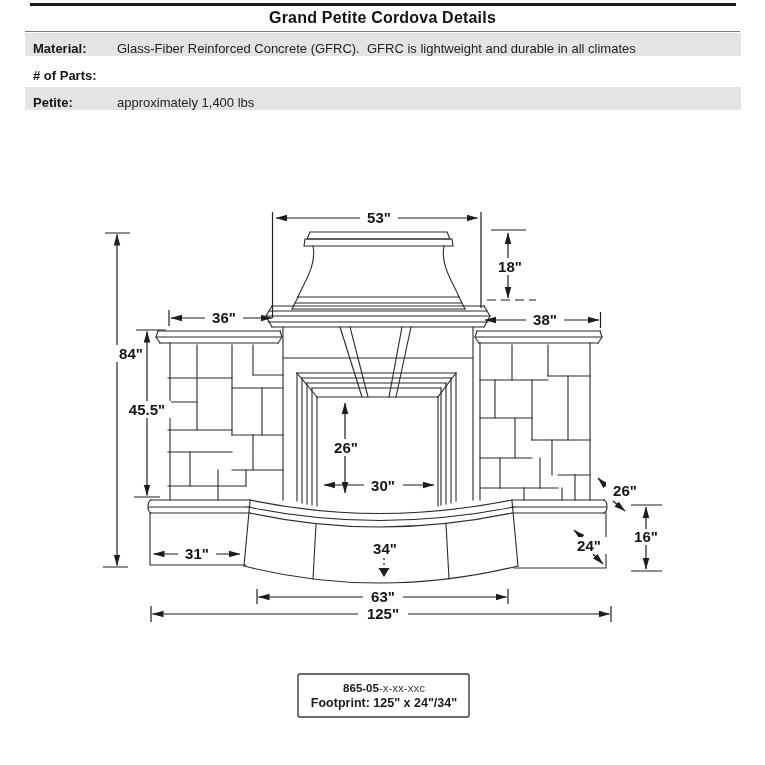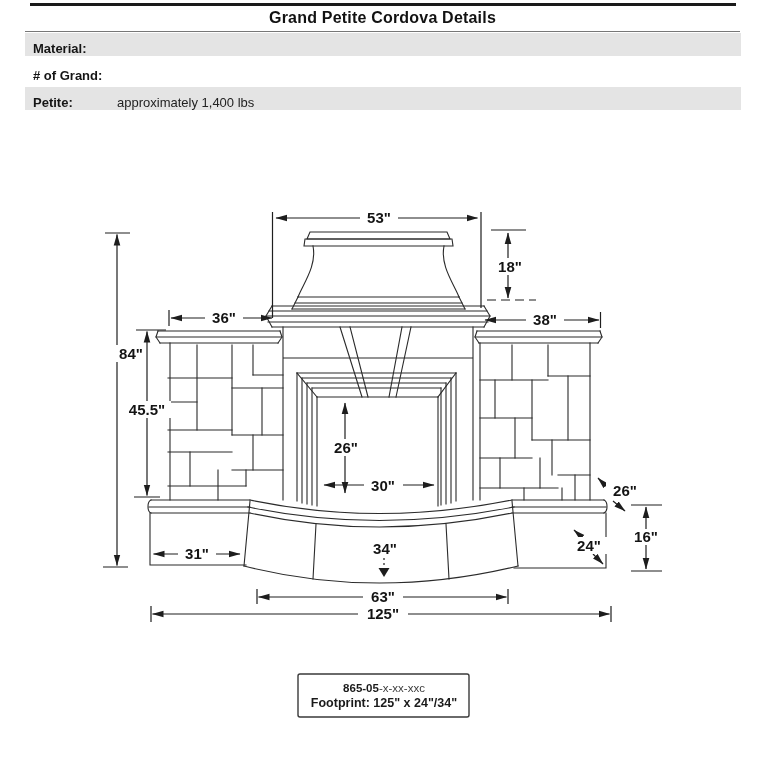--- a/index.html
+++ b/index.html
@@ -35,23 +35,24 @@
 
 <div class="page">
 
   <div class="toprule"></div>
   <div class="page-title">Grand Petite Cordova Details</div>
   <div class="titlerule"></div>
 
   <div class="spec-table">
     <div class="spec-row gray">
       <div class="spec-label">Material:</div>
+      <div class="spec-value">Glass-Fiber Reinforced Concrete (GFRC).  GFRC is lightweight and durable in all climates</div>
     </div>
     <div class="spec-row">
-      <div class="spec-label"># of Grand:</div>
+      <div class="spec-label"># of Parts:</div>
     </div>
     <div class="spec-row gray">
       <div class="spec-label">Petite:</div>
       <div class="spec-value">approximately 1,400 lbs</div>
     </div>
   </div>
 
   <svg class="diagram" width="765" height="765" viewBox="0 0 765 765" xmlns="http://www.w3.org/2000/svg">
     <defs>
       <marker id="mA" viewBox="0 0 12 8" refX="11" refY="4" markerWidth="12" markerHeight="8" markerUnits="userSpaceOnUse" orient="auto-start-reverse">

